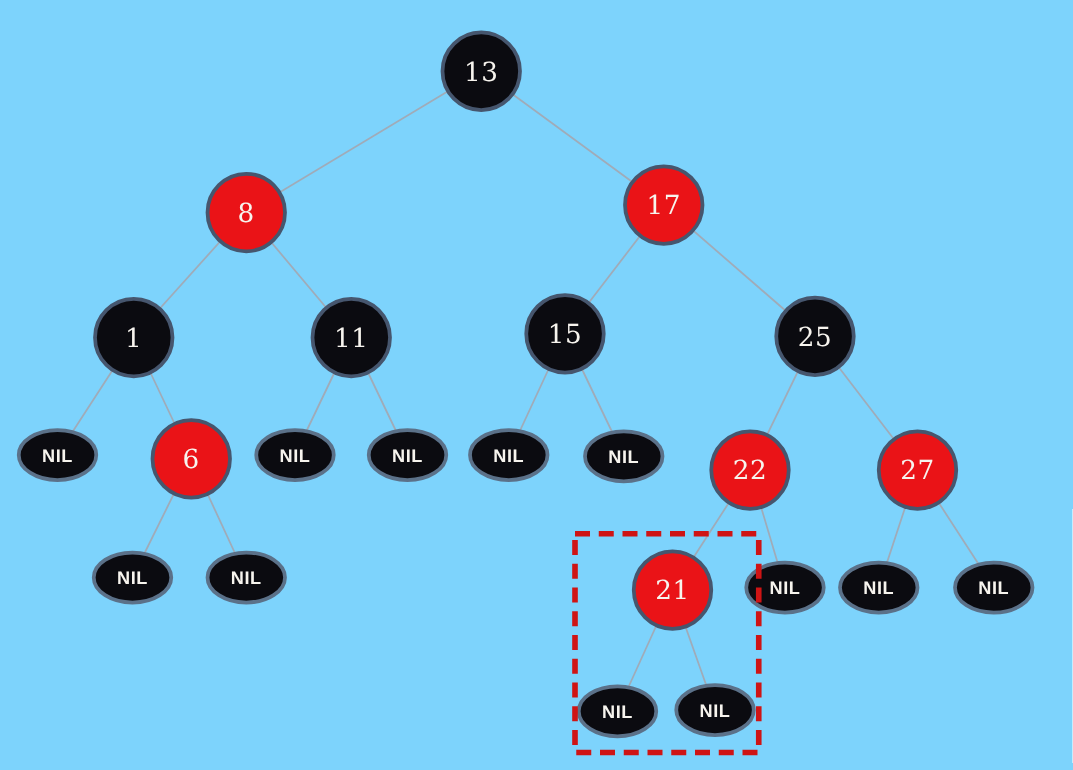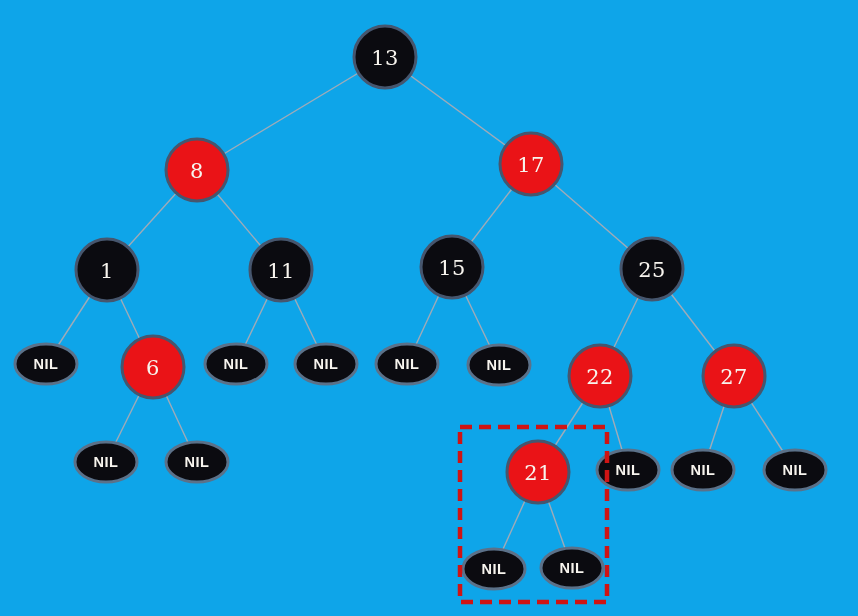--- a/index.html
+++ b/index.html
@@ -5,21 +5,21 @@
   html, body {
     margin: 0;
     padding: 0;
     background: #ffffff;
     font-family: "Liberation Sans", sans-serif;
   }
   .canvas {
     position: relative;
     width: 858px;
     height: 616px;
-    background: #0ea5e9;
+    background: #7dd3fc;
     overflow: hidden;
   }
   svg { display: block; }
   .node-value-text {
     font-family: "DejaVu Serif", "Liberation Serif", serif;
     font-size: 21px;
     letter-spacing: 0.5px;
   }
   .nil-text {
     font-family: "Liberation Sans", "DejaVu Sans", sans-serif;

